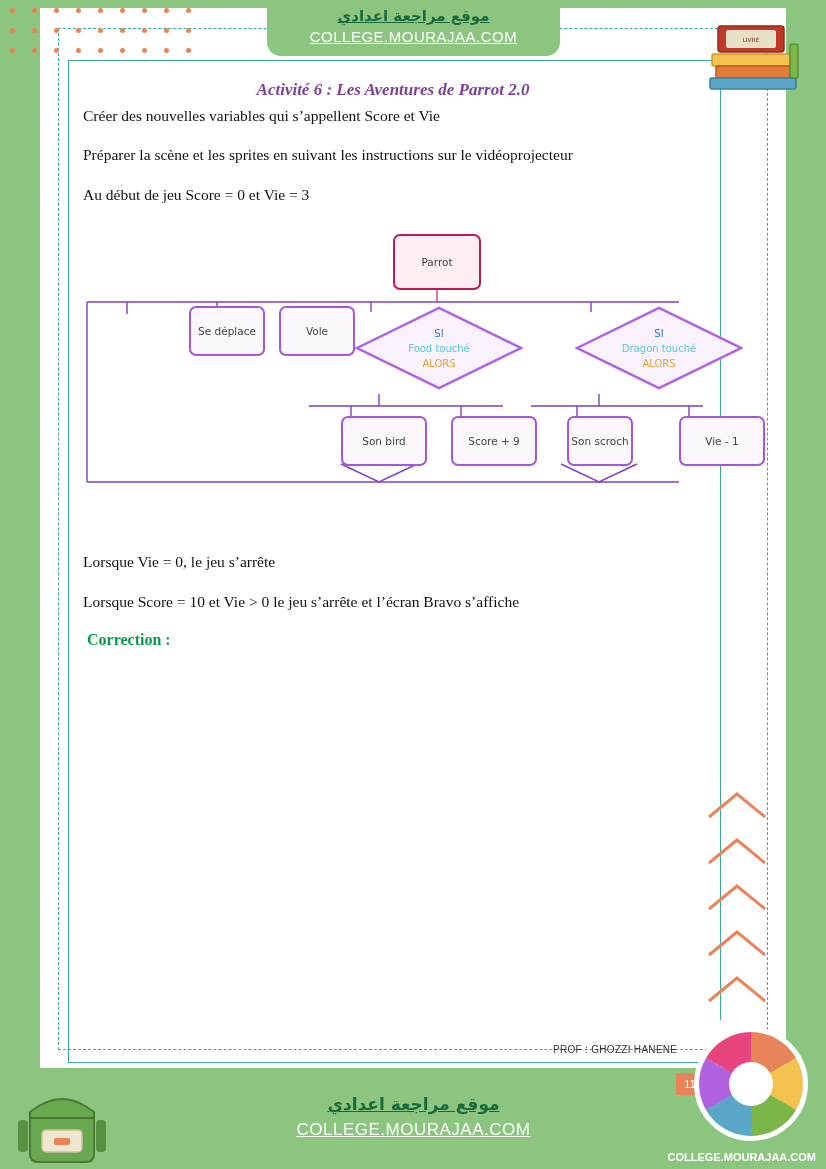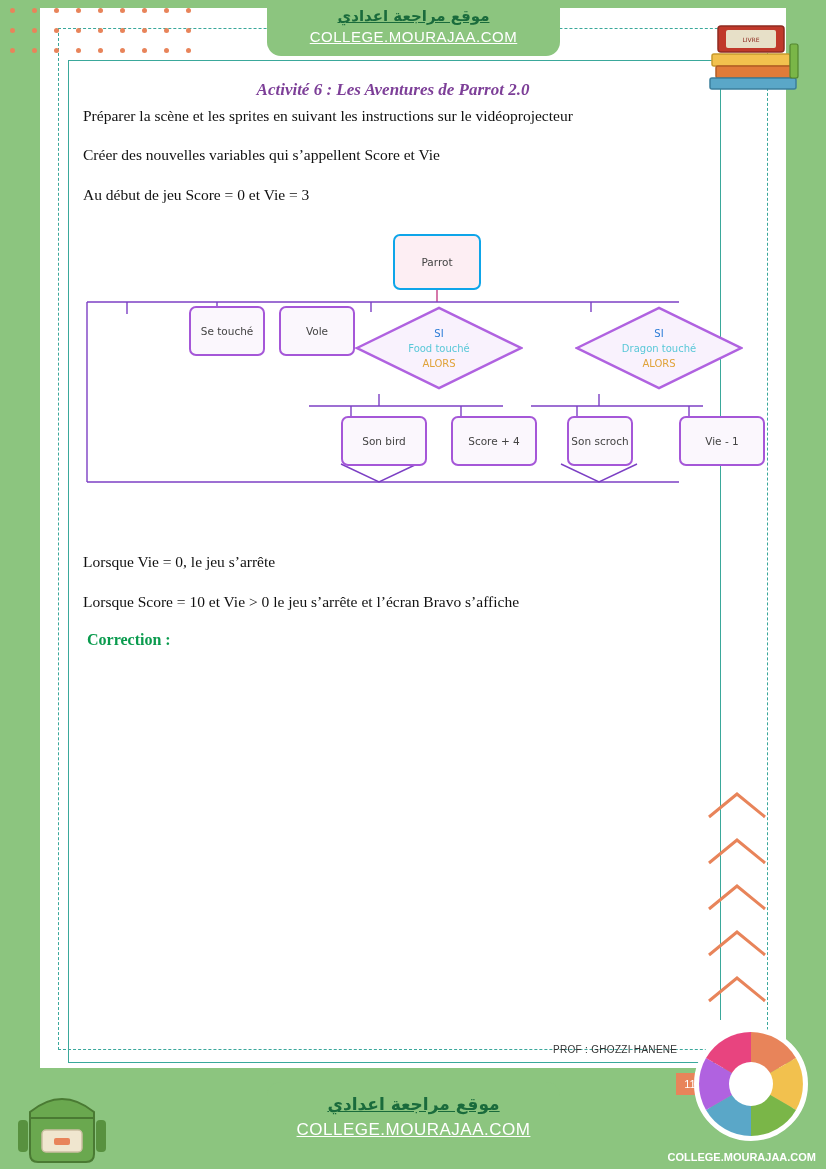--- a/index.html
+++ b/index.html
@@ -226,21 +226,21 @@
     position: absolute;
     left: -10px; top: -10px;
     width: 100%; height: 100%;
     border-radius: 7px;
     z-index: -1;
   }
   .node-parrot {
     left: 310px; top: 10px;
     width: 88px; height: 56px;
     background: #fdeef3;
-    border: 2px solid #0ea5e9;
+    border: 2px solid #be185d;
   }
   .node-parrot .shadow-layer { background: #ec3a7e; }
 
   .node-purple {
     background: #fbf7fd;
     border: 2px solid #a557d8;
   }
   .node-purple .shadow-layer { background: #8d3fd0; }
 
   .node-sedeplace { left: 106px; top: 82px; width: 76px; height: 50px; }
@@ -378,22 +378,22 @@
     <svg width="62" height="30" viewBox="0 0 62 30">
         <polyline points="3,27 31,4 59,27" fill="none" stroke="#e8845a" stroke-width="3"></polyline>
       </svg>
   </div>
 </div>
 
 <div class="content">
 
   <div class="doc-title">Activité 6 : Les Aventures de Parrot 2.0</div>
 
+  <p class="para">Créer des nouvelles variables qui s’appellent Score et Vie</p>
   <p class="para">Préparer la scène et les sprites en suivant les instructions sur le vidéoprojecteur</p>
-  <p class="para">Créer des nouvelles variables qui s’appellent Score et Vie</p>
   <p class="para">Au début de jeu Score = 0 et Vie = 3</p>
 
   <div class="flow">
     <svg class="lines" width="620" height="320" viewBox="0 0 620 320">
 
       <line x1="354" y1="66" x2="354" y2="78" stroke="#c43f86" stroke-width="1.4"></line>
 
       <line x1="4" y1="78" x2="596" y2="78" stroke="#7c3fc4" stroke-width="1.4"></line>
 
       <line x1="4" y1="78" x2="4" y2="258" stroke="#7c3fc4" stroke-width="1.4"></line>
@@ -418,21 +418,21 @@
       <polyline points="478,240 516,258 554,240" fill="none" stroke="#7c3fc4" stroke-width="1.4"></polyline>
     </svg>
 
     <div class="node node-parrot">
       <div class="shadow-layer"></div>
       <span>Parrot</span>
     </div>
 
     <div class="node node-purple node-sedeplace">
       <div class="shadow-layer"></div>
-      <span>Se touché</span>
+      <span>Se déplace</span>
     </div>
     <div class="node node-purple node-vole">
       <div class="shadow-layer"></div>
       <span>Vole</span>
     </div>
 
     <div class="diamond-wrap dia-food">
       <svg width="168" height="92" viewBox="0 0 168 92">
         <polygon points="2,46 84,6 166,46 84,86" fill="#f9f2fd" stroke="#b062e0" stroke-width="2.5"></polygon>
       </svg>
@@ -453,21 +453,21 @@
         <span class="d-alors">ALORS</span>
       </div>
     </div>
 
     <div class="node node-purple node-sonbird">
       <div class="shadow-layer"></div>
       <span>Son bird</span>
     </div>
     <div class="node node-purple node-score">
       <div class="shadow-layer"></div>
-      <span>Score + 4</span>
+      <span>Score + 9</span>
     </div>
     <div class="node node-purple node-sonscroch">
       <div class="shadow-layer"></div>
       <span>Son scroch</span>
     </div>
     <div class="node node-purple node-vie">
       <div class="shadow-layer"></div>
       <span>Vie - 1</span>
     </div>
   </div>

